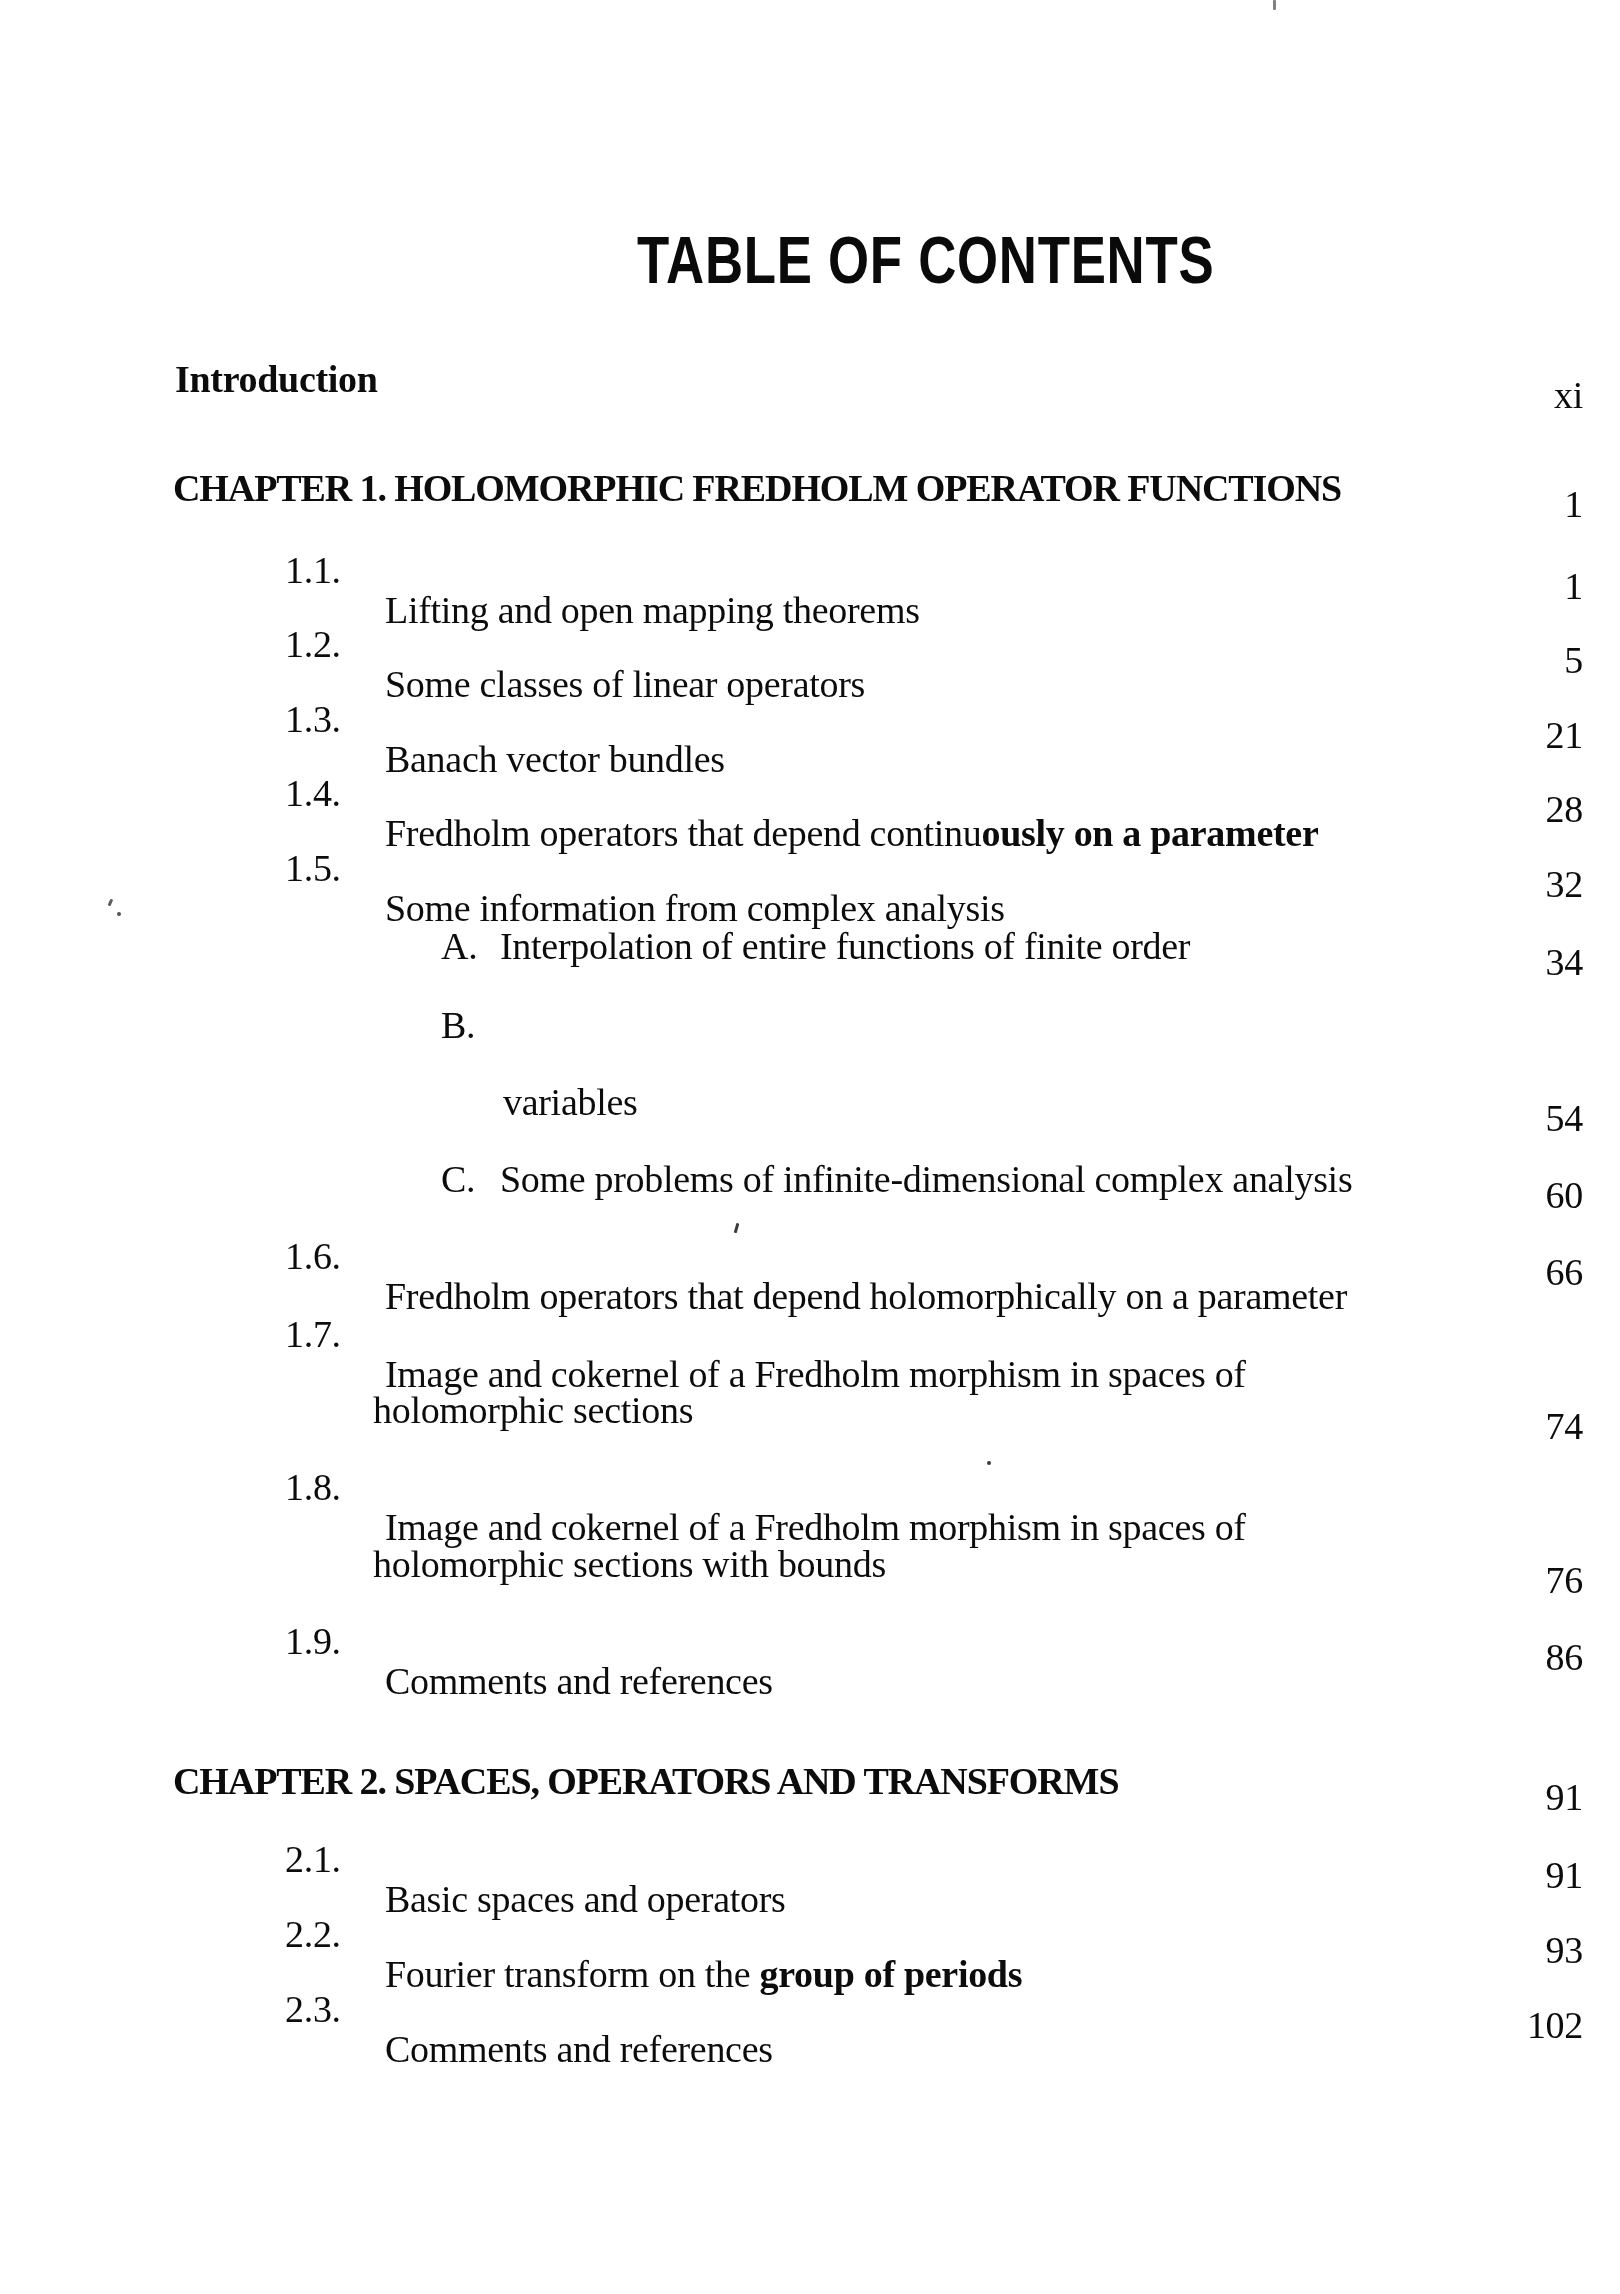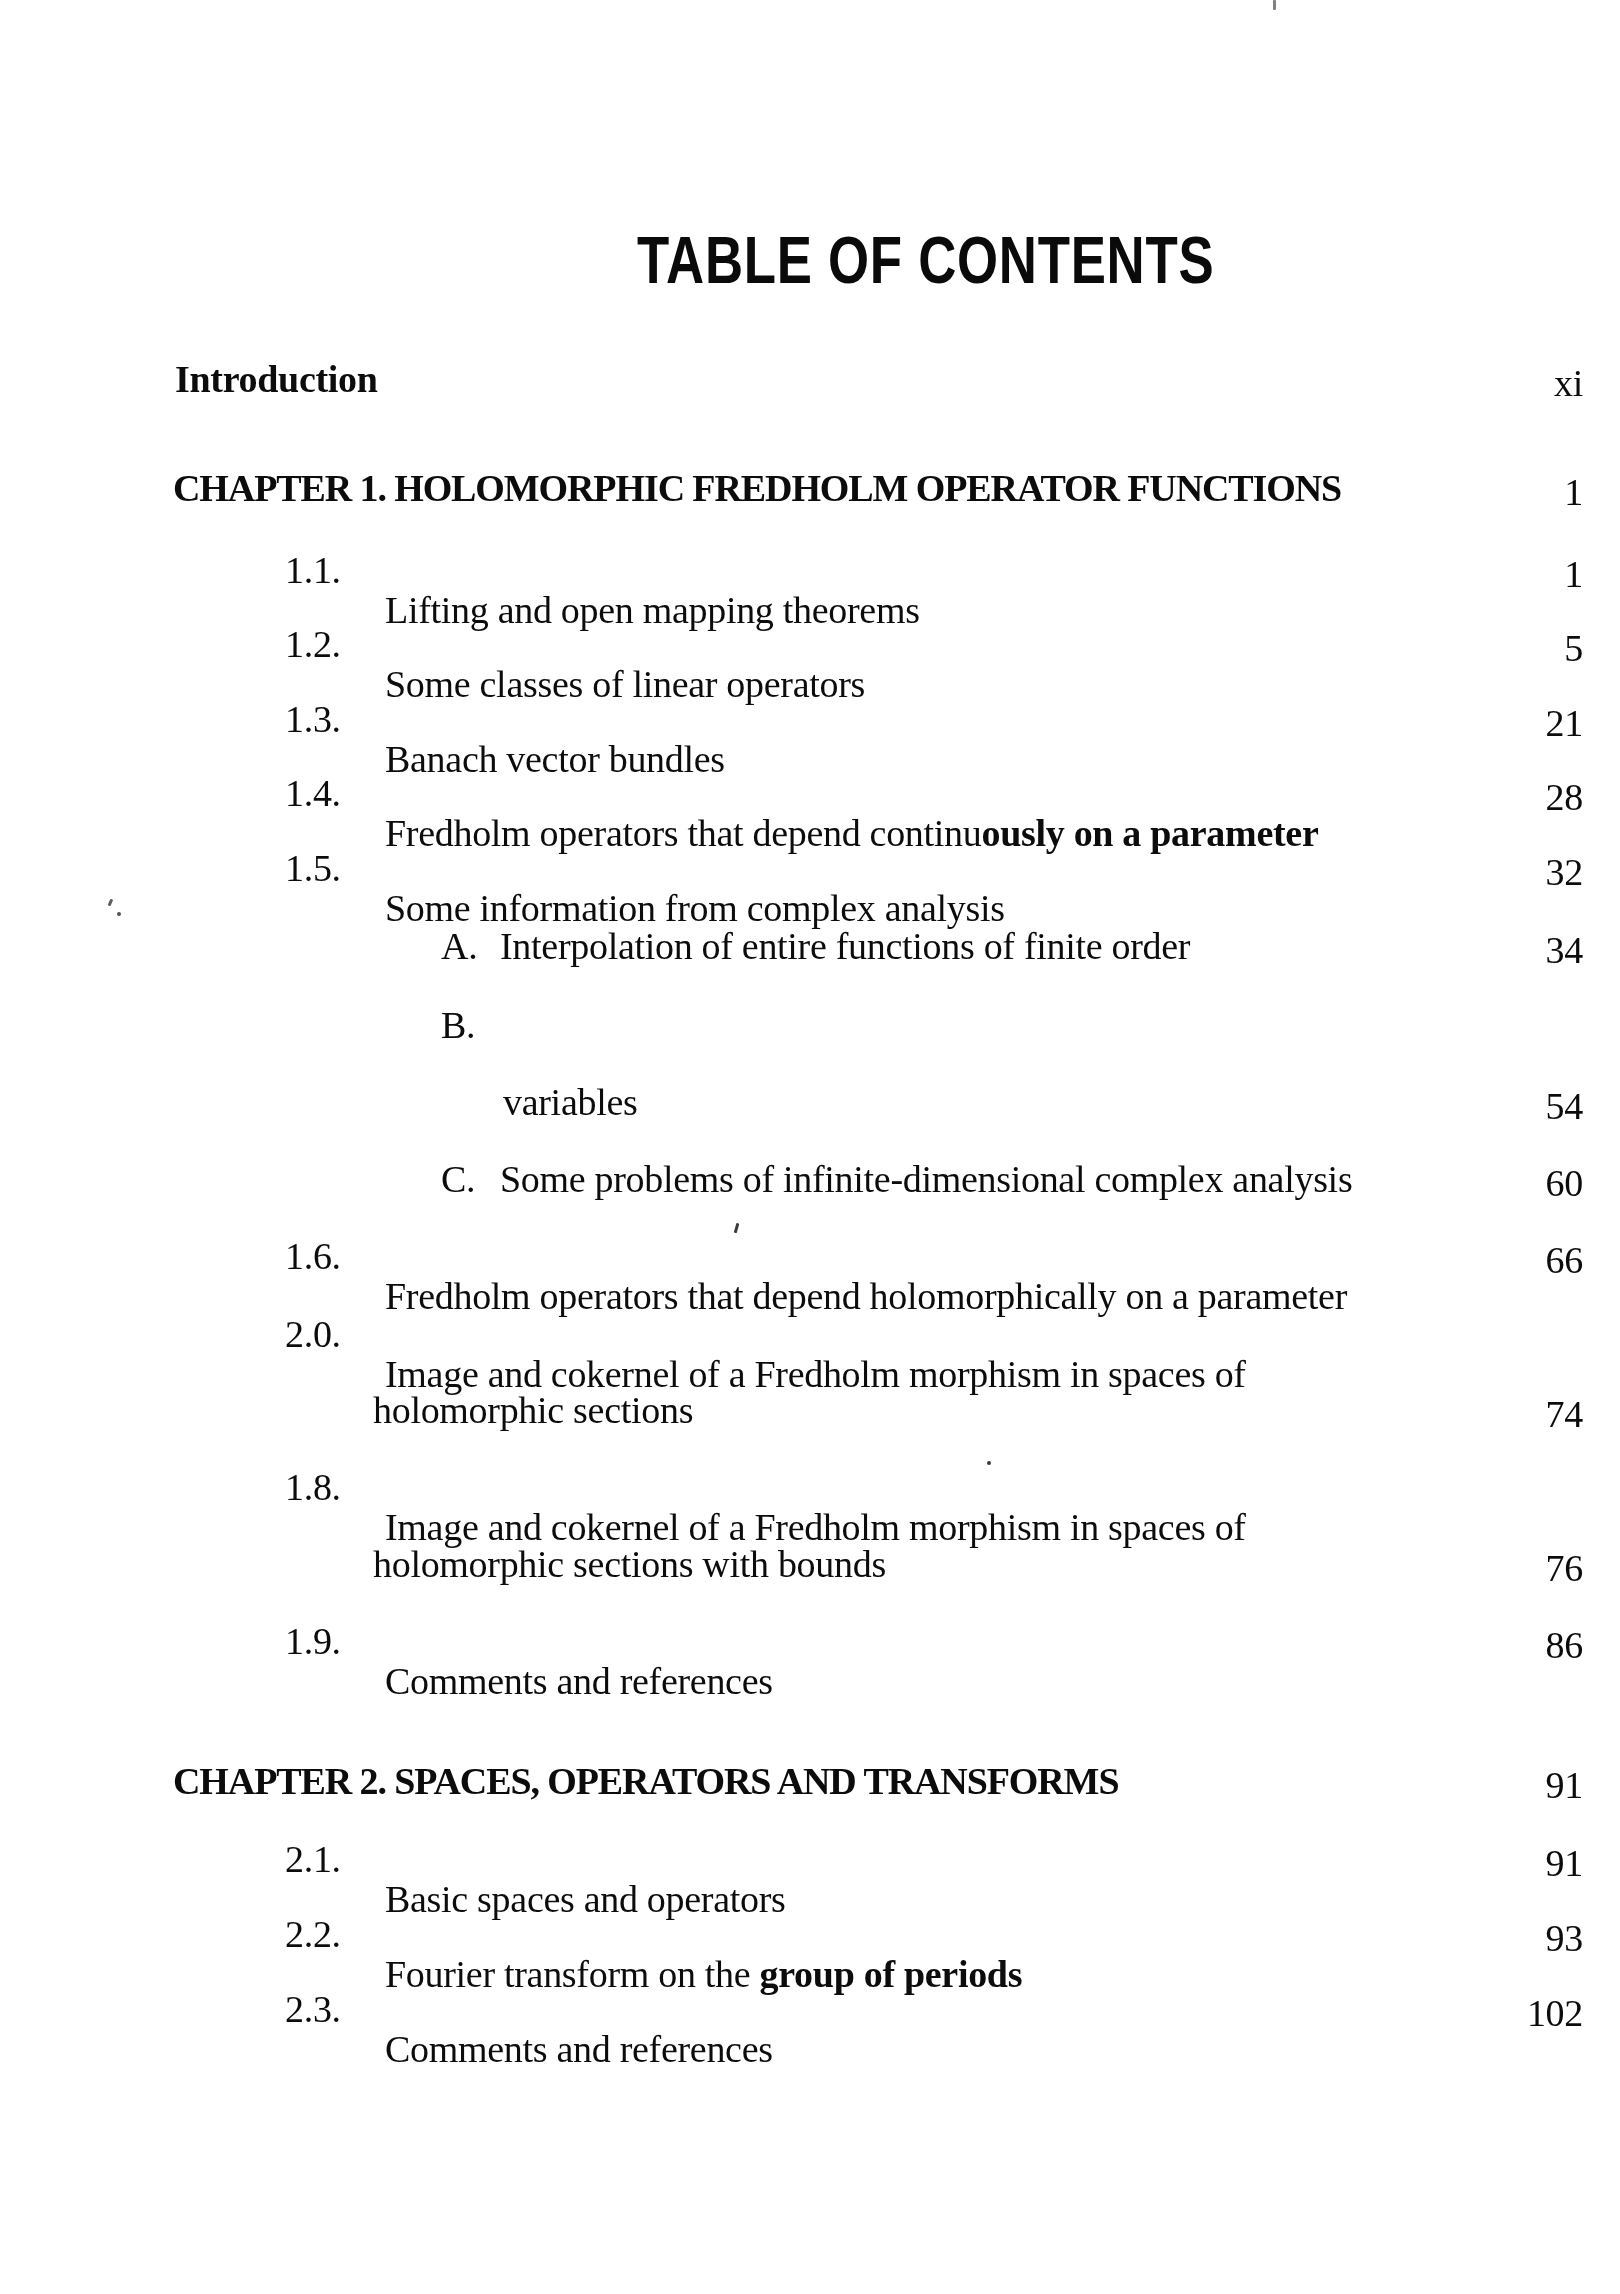--- a/index.html
+++ b/index.html
@@ -32,21 +32,21 @@
     left:0;
     right:0;
     height:45px;
     font-size:38px;
     line-height:38px;
     letter-spacing:-0.3px;
     white-space:nowrap;
   }
   .row .num{position:absolute;top:0;}
   .row .label{position:absolute;top:0;white-space:nowrap;}
-  .row .pg{position:absolute;top:4px;right:38px;}
+  .row .pg{position:absolute;top:16px;right:38px;}
   .top .label{left:175px;font-weight:bold;}
   .chapter .label{left:173px;font-weight:bold;letter-spacing:-1.1px;}
   .section .num{left:285px;}
   .section .label{left:385px;margin-top:40px;}
   .sub .num{left:441px;}
   .sub .label{left:500px;}
   .seccont .label{left:373px;}
   .subcont .label{left:503px;}
   .b{font-weight:bold;}
   .artifact{position:absolute;background:#1a1a1a;border-radius:50%;}
@@ -108,21 +108,21 @@
         <span class="num">C.</span>
         <span class="label"><span>Some problems of infinite-dimensional complex analysis</span></span>
         <span class="pg">60</span>
       </div>
       <div class="row section" style="top: 1237px;">
         <span class="num">1.6.</span>
         <span class="label"><span>Fredholm operators that depend holomorphically on a parameter</span></span>
         <span class="pg">66</span>
       </div>
       <div class="row section" style="top: 1315px;">
-        <span class="num">2.0.</span>
+        <span class="num">1.7.</span>
         <span class="label"><span>Image and cokernel of a Fredholm morphism in spaces of</span></span>
       </div>
       <div class="row seccont" style="top: 1391px;">
         <span class="label"><span>holomorphic sections</span></span>
         <span class="pg">74</span>
       </div>
       <div class="row section" style="top: 1468px;">
         <span class="num">1.8.</span>
         <span class="label"><span>Image and cokernel of a Fredholm morphism in spaces of</span></span>
       </div>

